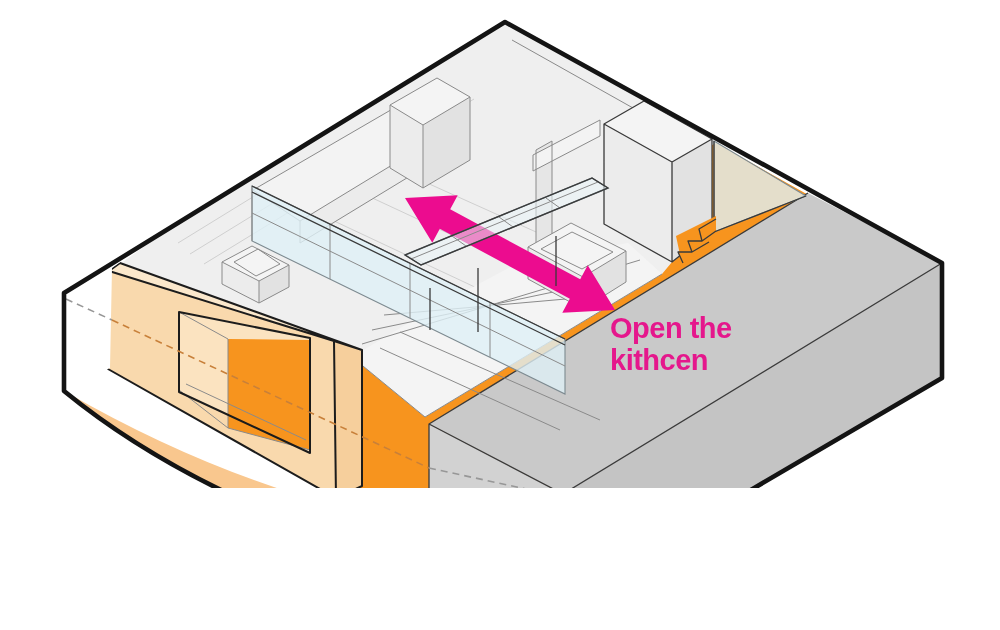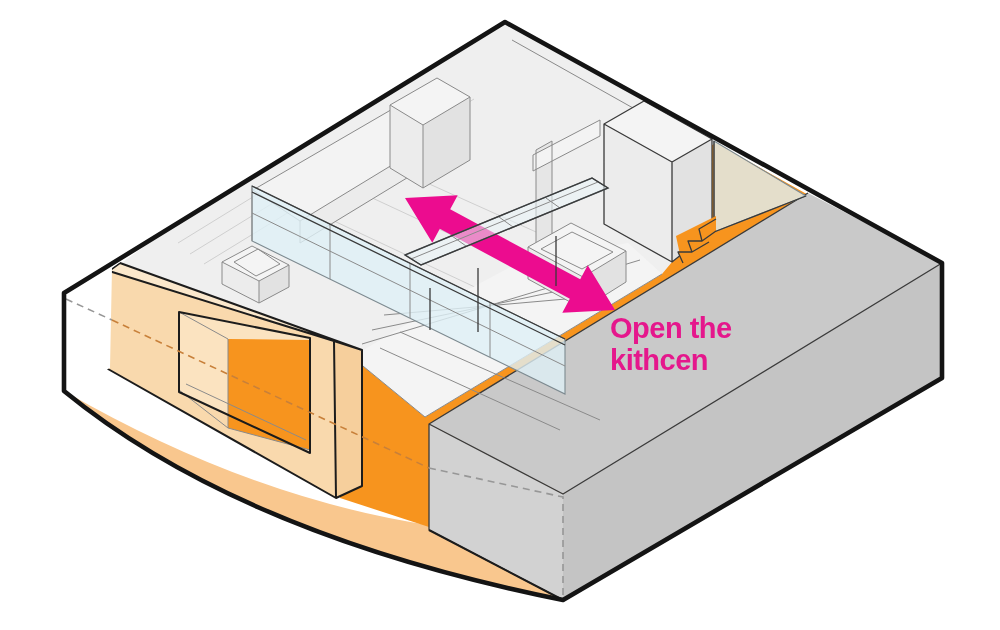--- a/index.html
+++ b/index.html
@@ -1,16 +1,16 @@
 <!DOCTYPE html>
 <html><head>
 <meta charset="utf-8">
 <style>
   html,body{margin:0;padding:0;background:#ffffff;}
-  .stage{position:relative;width:1000px;height:630px;background:#fff;overflow:hidden;
+  .stage{position:relative;width:1000px;height:488px;background:#fff;overflow:hidden;
          font-family:"Liberation Sans", sans-serif;}
   svg{display:block}
   .thin{fill:none;stroke:#3a3a3a;stroke-width:1.3;stroke-linejoin:round;}
   .thin-lt{fill:none;stroke:#8a8a8a;stroke-width:1;stroke-linejoin:round;}
   .faint{fill:none;stroke:#cfcfcf;stroke-width:1;}
   .med{fill:none;stroke:#1c1c1c;stroke-width:2;stroke-linejoin:round;}
   .thick{fill:none;stroke:#141414;stroke-width:4.6;stroke-linejoin:round;stroke-linecap:round;}
   .dash-gray{fill:none;stroke:#979797;stroke-width:1.6;stroke-dasharray:7 5;}
   .dash-orn{fill:none;stroke:#c8803a;stroke-width:1.6;stroke-dasharray:7 5;}
   .glasspane{fill:#dff0f6;fill-opacity:.8;stroke:#7d8a90;stroke-width:1.1;}

